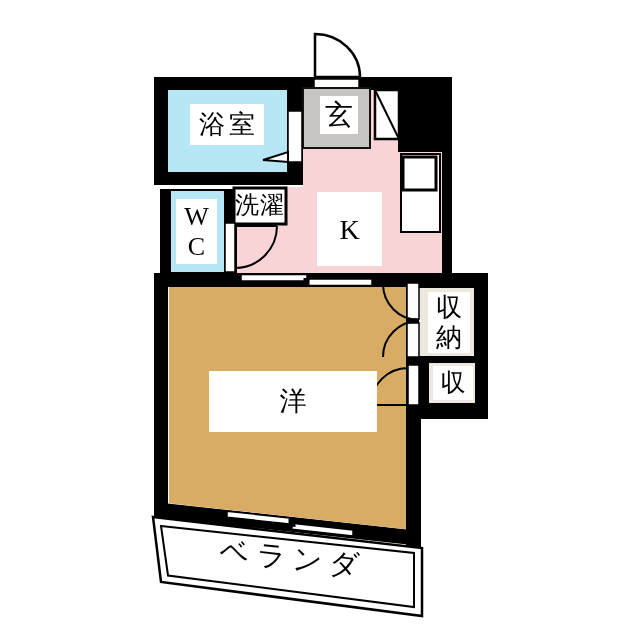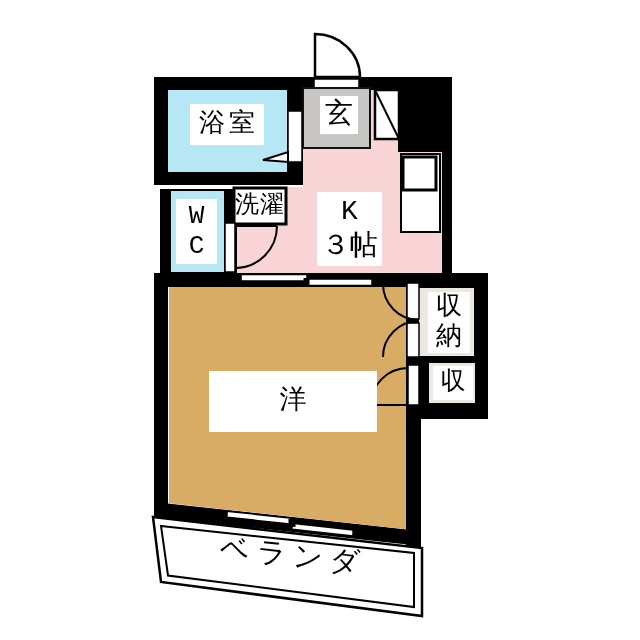--- a/index.html
+++ b/index.html
@@ -1,18 +1,18 @@
 <!DOCTYPE html>
 <html><head>
 <meta charset="utf-8">
 <style>
   html,body{margin:0;padding:0;background:#fff;}
   #plan{
     position:relative;width:520px;height:640px;background:#fff;overflow:hidden;
-    font-family:Liberation Mono, monospace;color:#000;
+    font-family:Liberation Serif, serif;color:#000;
   }
   #plan svg{position:absolute;left:0;top:0;}
   .lbl{
     position:absolute;background:#fff;color:#000;
     display:flex;align-items:center;justify-content:center;
     text-align:center;white-space:nowrap;line-height:1.05;
   }
   .lbl.nobg{background:transparent;}
   .col{flex-direction:column;}
   .bath-l{left:190px;top:104px;width:74px;height:41px;font-size:26px;letter-spacing:4px;padding-left:4px;box-sizing:border-box;}
@@ -101,21 +101,20 @@
 
   <div class="lbl col wc-l">
     <span>W</span>
     <span>C</span>
   </div>
 
   <div class="lbl laundry-l">洗濯</div>
 
   <div class="lbl col kitchen-l">
     <span>K</span>
-    <span>３帖</span>
   </div>
 
   <div class="lbl col west-l">
     <span>洋</span>
   </div>
 
   <div class="lbl col closet-l">
     <span>収</span>
     <span>納</span>
   </div>

